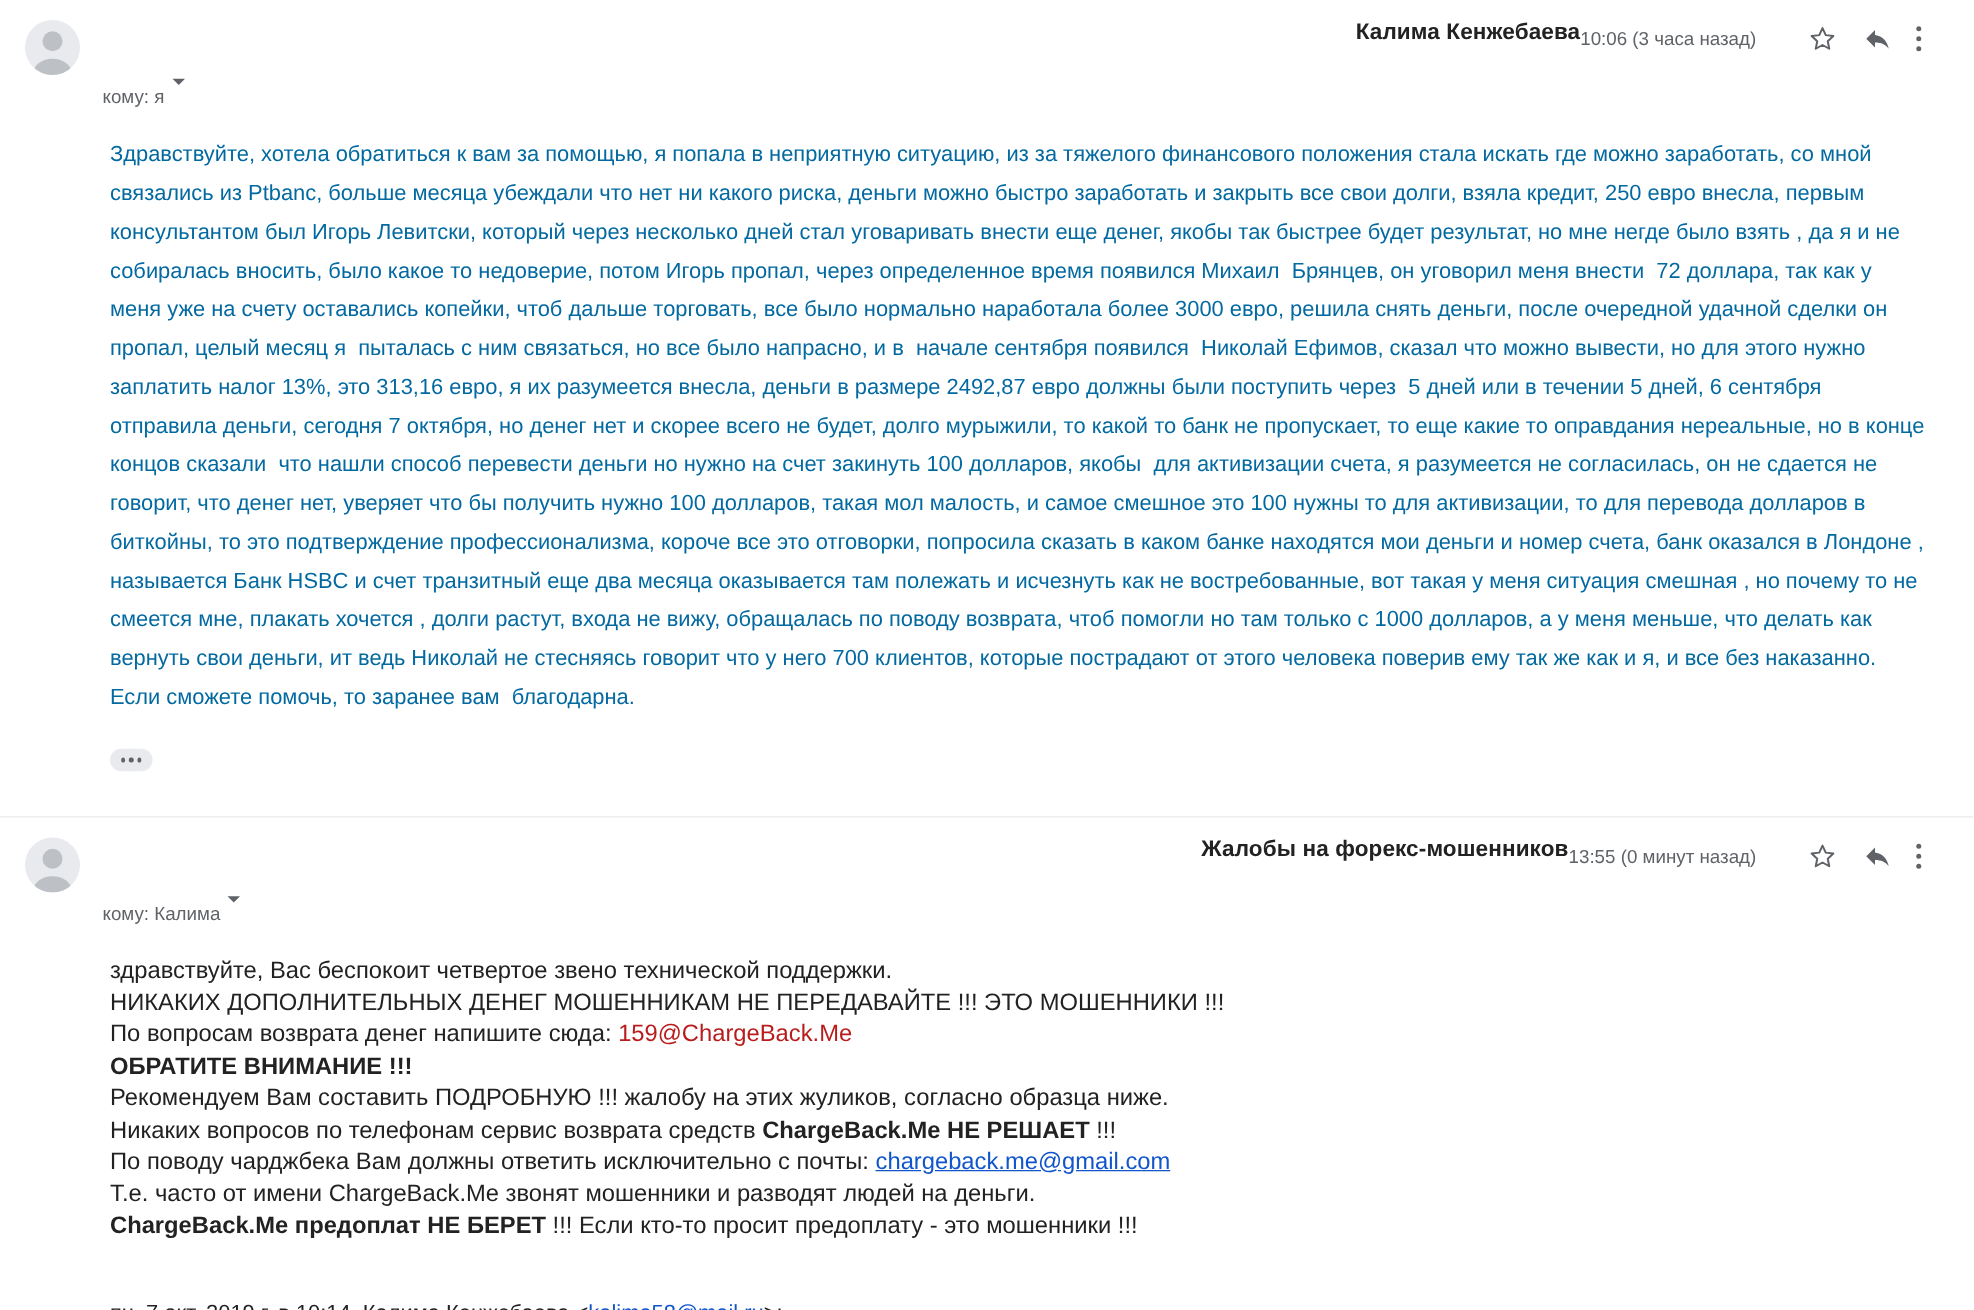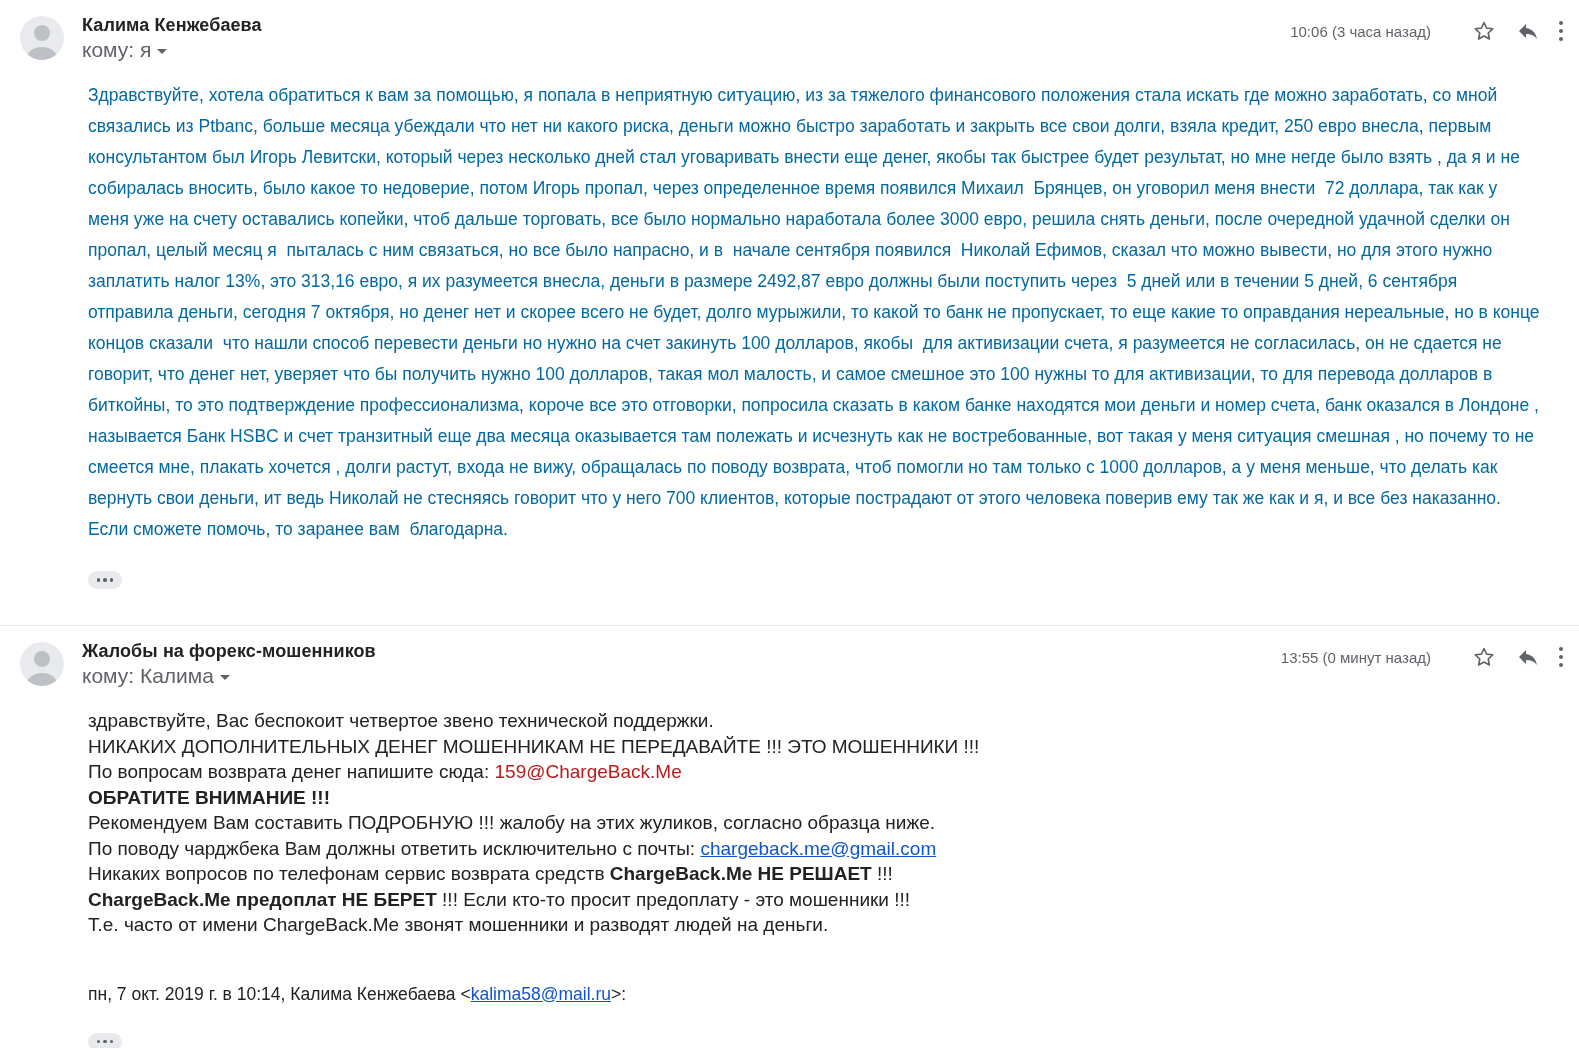--- a/index.html
+++ b/index.html
@@ -28,21 +28,22 @@
     padding: 0;
   }
   .msg-divider {
     height: 1px;
     background: #e8eaed;
     margin: 0;
   }
   .msg-header {
     display: flex;
     align-items: flex-start;
-    padding: 14px 16px 0 20px;
+    padding: 14px 42px 0 20px;
+    text-align: right;
   }
   .avatar {
     width: 44px;
     height: 44px;
     border-radius: 50%;
     background: #e8eaed;
     flex: 0 0 44px;
     margin-top: 2px;
     display: flex;
     align-items: flex-end;
@@ -61,23 +62,24 @@
     color: #222222;
     line-height: 22px;
     letter-spacing: .1px;
   }
   .recipient-row {
     display: flex;
     align-items: center;
     margin-top: 4px;
   }
   .recipient {
-    font-size: 21px;
+    font-size: 15px;
     color: #5f6368;
     line-height: 20px;
+    margin-top: 28px;
   }
   .caret {
     width: 0;
     height: 0;
     border-left: 5px solid transparent;
     border-right: 5px solid transparent;
     border-top: 5px solid #5f6368;
     margin-left: 6px;
     margin-top: 2px;
   }
@@ -264,29 +266,29 @@
 
     <div class="msg-body body-lines">
       <div class="line">здравствуйте, Вас беспокоит четвертое звено технической поддержки.</div>
       <div class="line caps">НИКАКИХ ДОПОЛНИТЕЛЬНЫХ ДЕНЕГ МОШЕННИКАМ НЕ ПЕРЕДАВАЙТЕ !!! ЭТО МОШЕННИКИ !!!</div>
       <div class="line">
         <span>По вопросам возврата денег напишите сюда: </span><a class="mail-link" href="#">159@ChargeBack.Me</a>
       </div>
       <div class="line bold">ОБРАТИТЕ ВНИМАНИЕ !!!</div>
       <div class="line">Рекомендуем Вам составить ПОДРОБНУЮ !!! жалобу на этих жуликов, согласно образца ниже.</div>
       <div class="line">
+        <span>Никаких вопросов по телефонам сервис возврата средств </span><b>ChargeBack.Me НЕ РЕШАЕТ</b><span> !!!</span>
+      </div>
+      <div class="line">
         <span>По поводу чарджбека Вам должны ответить исключительно с почты: </span><a class="plain-link" href="#">chargeback.me@gmail.com</a>
       </div>
-      <div class="line">
-        <span>Никаких вопросов по телефонам сервис возврата средств </span><b>ChargeBack.Me НЕ РЕШАЕТ</b><span> !!!</span>
-      </div>
+      <div class="line">Т.е. часто от имени ChargeBack.Me звонят мошенники и разводят людей на деньги.</div>
       <div class="line">
         <b>ChargeBack.Me предоплат НЕ БЕРЕТ</b><span> !!! Если кто-то просит предоплату - это мошенники !!!</span>
       </div>
-      <div class="line">Т.е. часто от имени ChargeBack.Me звонят мошенники и разводят людей на деньги.</div>
 
       <div class="quote-head">
         <span>пн, 7 окт. 2019 г. в 10:14, Калима Кенжебаева &lt;</span><a class="plain-link" href="#">kalima58@mail.ru</a><span>&gt;:</span>
       </div>
 
       <div class="ellipsis-btn">
         <i></i>
           <i></i>
           <i></i>
       </div>

